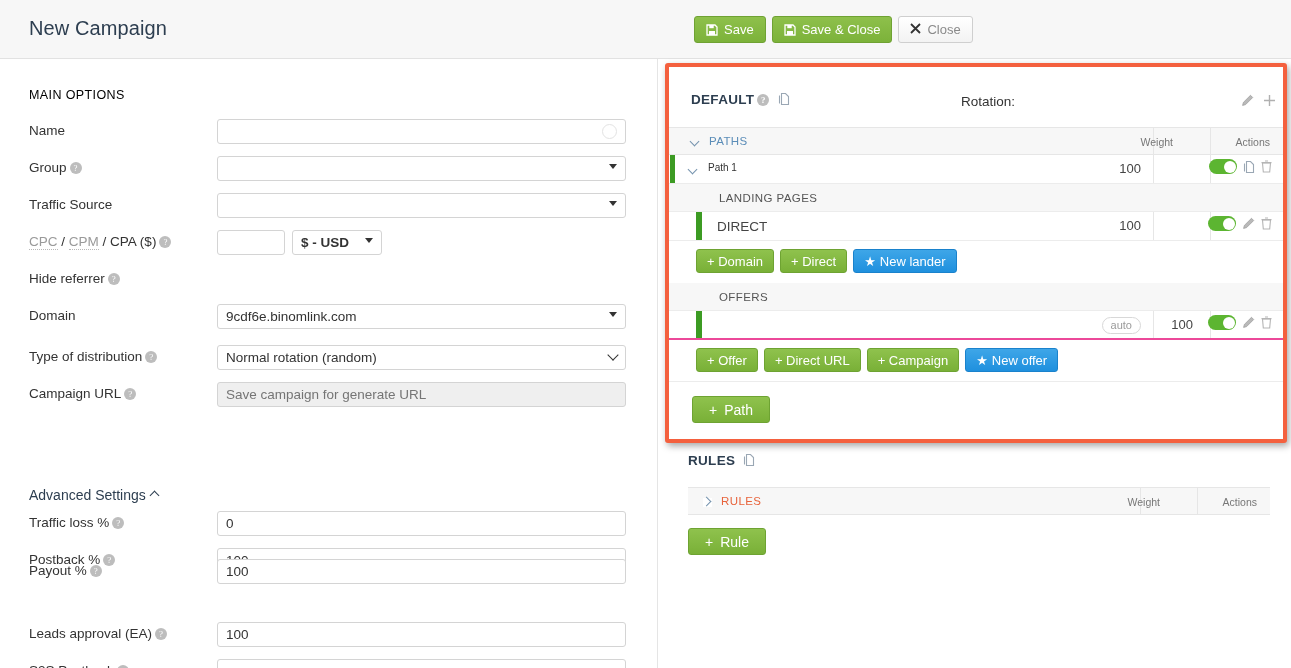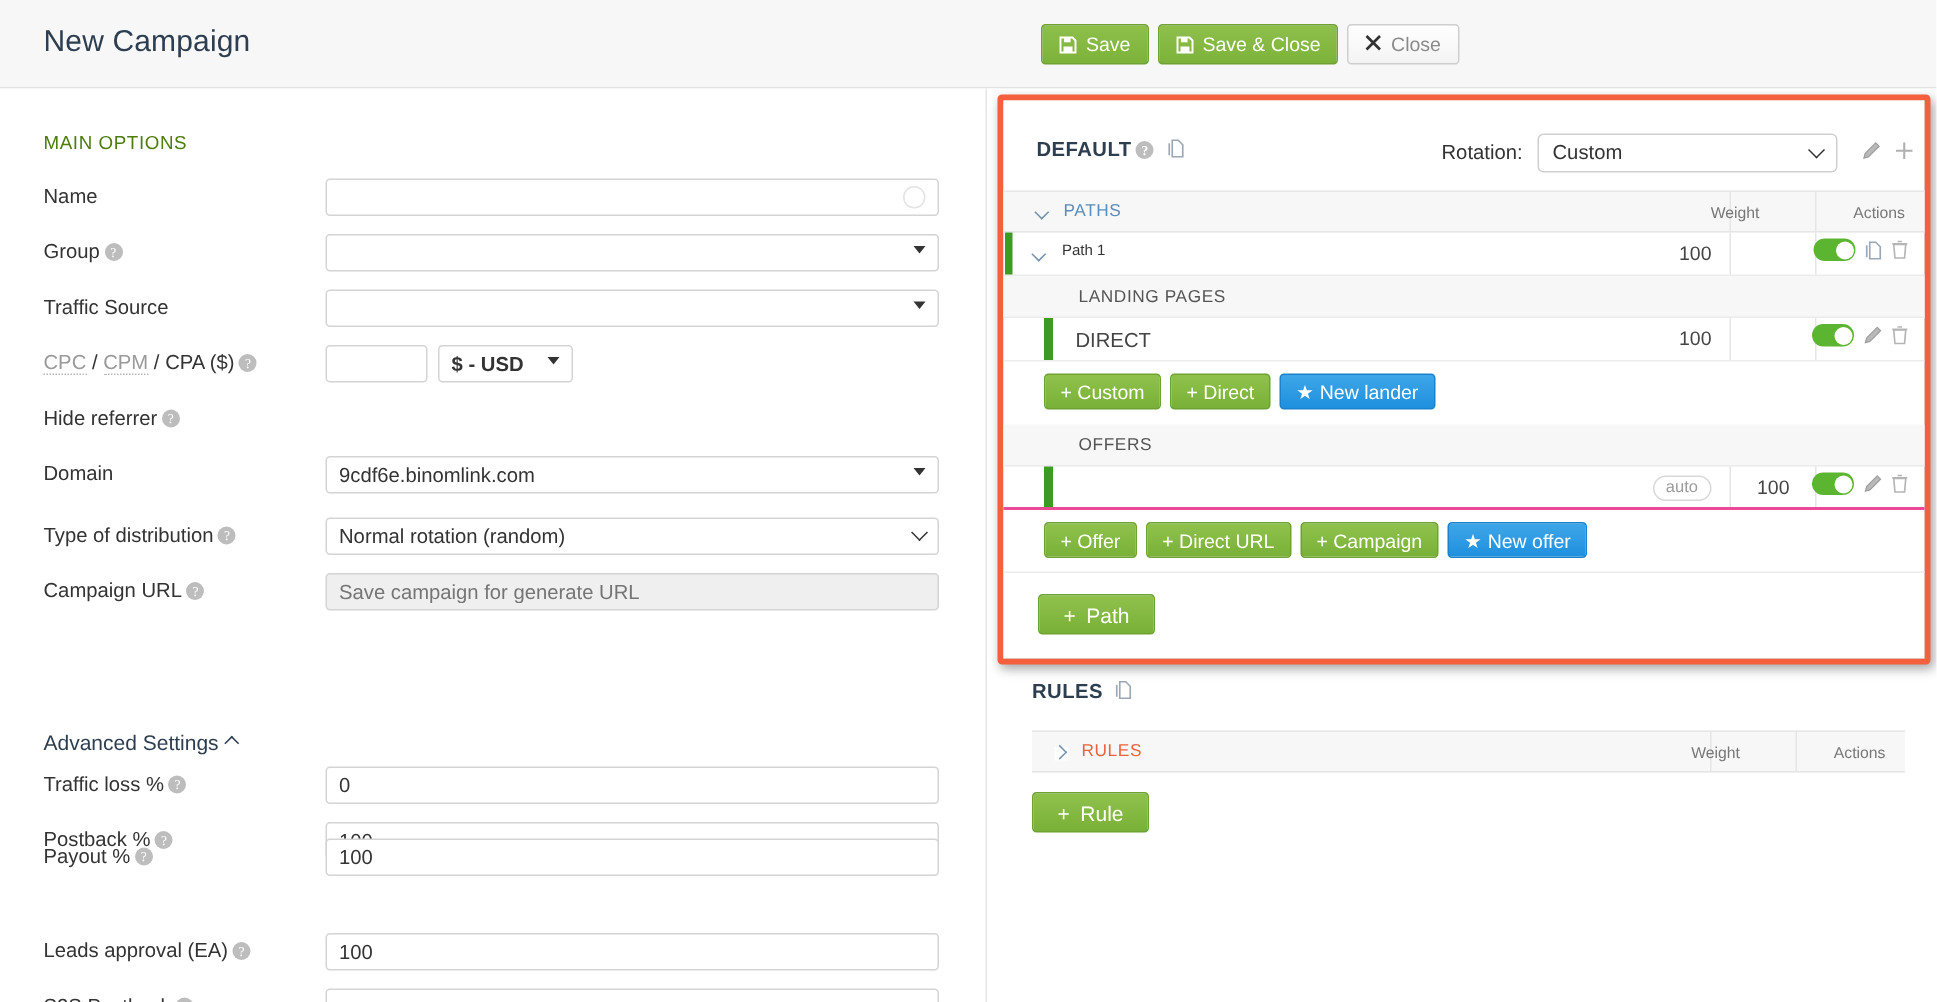--- a/index.html
+++ b/index.html
@@ -47,21 +47,21 @@
   .ico-save svg { display:block; }
 
   
   .left {
     position: absolute; left: 0; top: 59px; width: 658px; height: 609px;
     background: #fff;
     border-right: 1px solid #e5e5e5;
   }
   .section-title {
     position: absolute; left: 29px;
-    font-size: 12.5px; color: #4d7c0f; letter-spacing: .4px;
+    font-size: 12.5px; color: #000000; letter-spacing: .4px;
     font-weight: 400;
   }
   .form-row { position: absolute; left: 0; width: 658px; height: 37px; }
   .f-label {
     position: absolute; left: 29px; top: 4px;
     font-size: 13.5px; color: #333; white-space: nowrap;
   }
   .help {
     display: inline-block; width: 12px; height: 12px; border-radius: 50%;
     background: #bdbdbd; color: #fff; font-size: 9px; line-height: 12px;
@@ -370,24 +370,20 @@
           <span>DEFAULT</span><span class="help">?</span>
           <span class="copy-ico ico-btn" style="margin-left:5px;">
             <svg width="12" height="14" viewBox="0 0 12 14">
                 <path d="M3.5 1.5h4l3 3v8h-7z" fill="#fff" stroke="#9aa7b4" stroke-width="1.1"></path>
                 <path d="M1.5 3.5v8" stroke="#9aa7b4" stroke-width="1.1" fill="none"></path>
               </svg>
           </span>
         </div>
 
         <div class="rot-label">Rotation:</div>
-        <div style="position:absolute;left:356px;top:22px;width:200px;height:26px;">
-          <div class="rot-select" style="left:0;top:0;">Custom</div>
-          <span class="caret-chev" style="right:9px;top:6px;"></span>
-        </div>
         <span class="pencil-ico ico-btn" style="position:absolute;left:572px;top:27px;">
           <svg width="13" height="13" viewBox="0 0 13 13">
               <path d="M9.5 1.3 11.7 3.5 4.6 10.6 1.6 11.4 2.4 8.4z" fill="#b9b9b9" stroke="#9e9e9e" stroke-width=".8"></path>
             </svg>
         </span>
         <span class="plus-ico ico-btn" style="position:absolute;left:594px;top:27px;">
           <svg width="13" height="13" viewBox="0 0 13 13">
               <path d="M6.5 1v11M1 6.5h11" stroke="#b0b0b0" stroke-width="1.4"></path>
             </svg>
         </span>
@@ -445,21 +441,21 @@
             <span class="trash-ico ico-btn">
               <svg width="11" height="13" viewBox="0 0 11 13">
                   <path d="M1.5 3h8l-.8 9h-6.4z" fill="none" stroke="#b5b5b5" stroke-width="1.1"></path>
                   <path d="M.5 2.6h10M4 1h3" stroke="#b5b5b5" stroke-width="1.1"></path>
                 </svg>
             </span>
           </span>
         </div>
 
         <div style="position:absolute;left:27px;top:182px;display:flex;gap:6px;">
-          <div class="mini-btn mb-green">+ Custom</div>
+          <div class="mini-btn mb-green">+ Domain</div>
           <div class="mini-btn mb-green">+ Direct</div>
           <div class="mini-btn mb-blue">
             <span>★</span>
             <span>New lander</span>
           </div>
         </div>
 
         <div style="position:absolute;left:0;top:216px;width:100%;height:28px;background:#f7f7f7;border-bottom:1px solid #ececec;">
           <span class="subhead" style="position:absolute;left:50px;top:8px;">OFFERS</span>
         </div>

